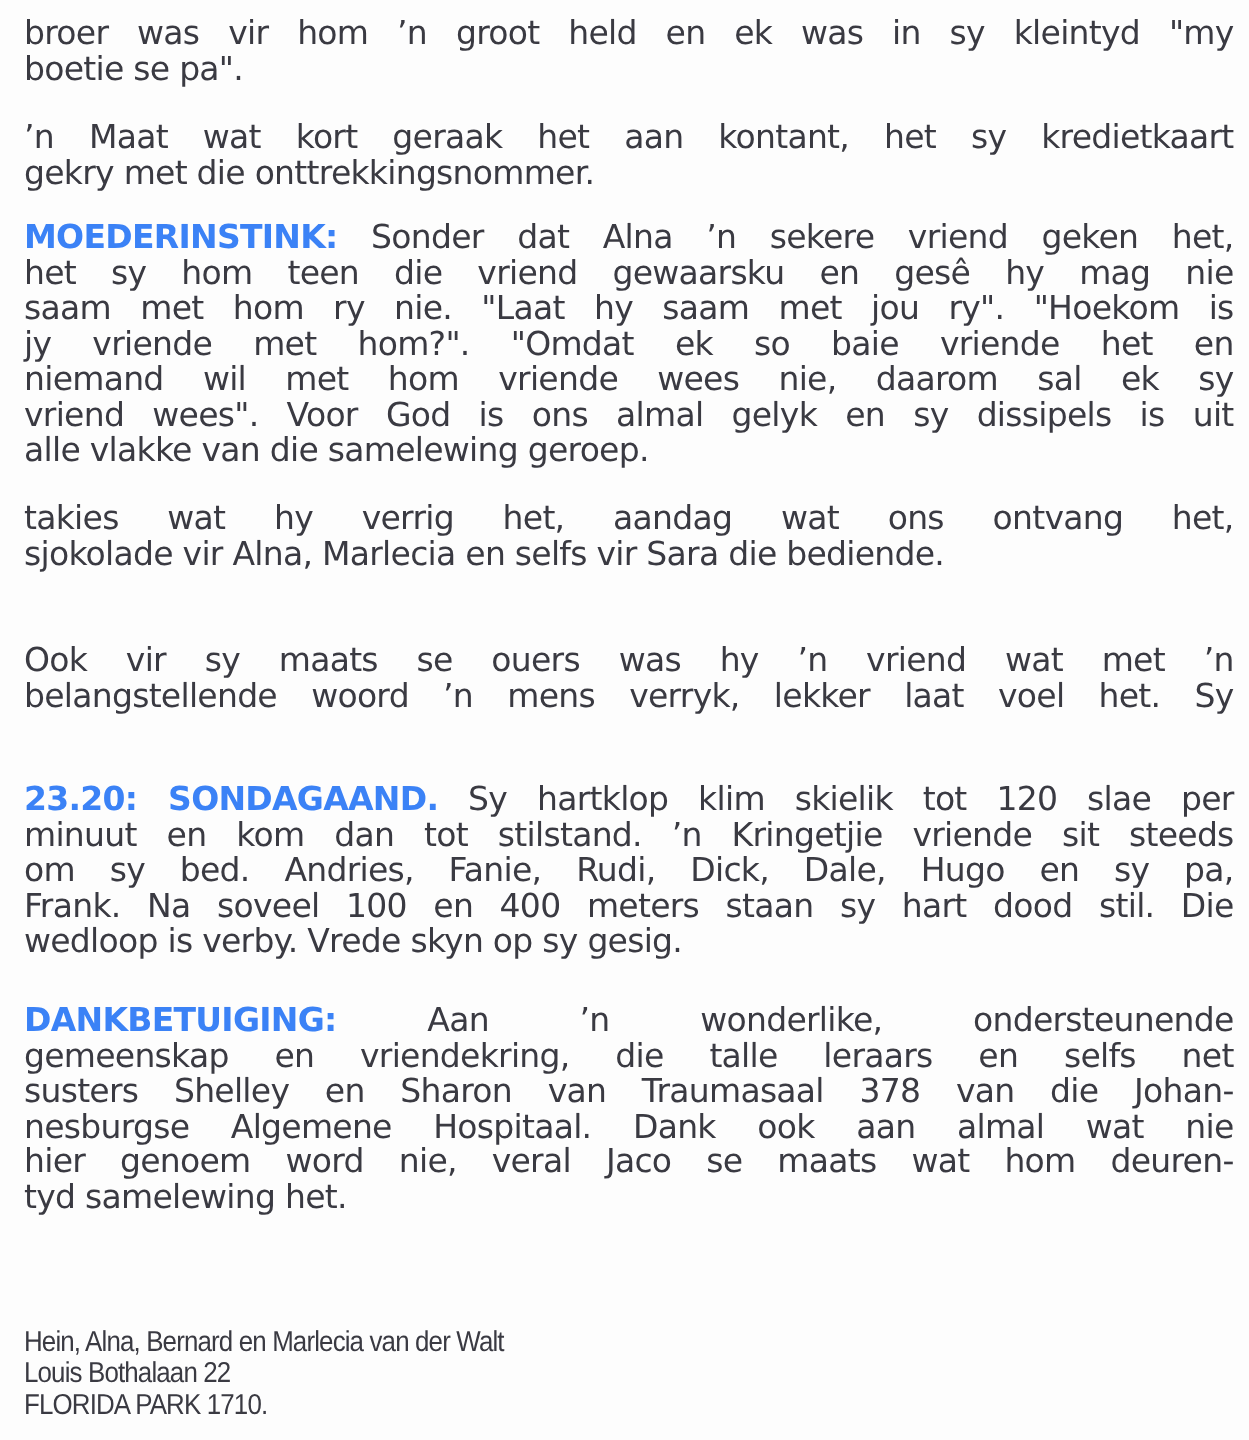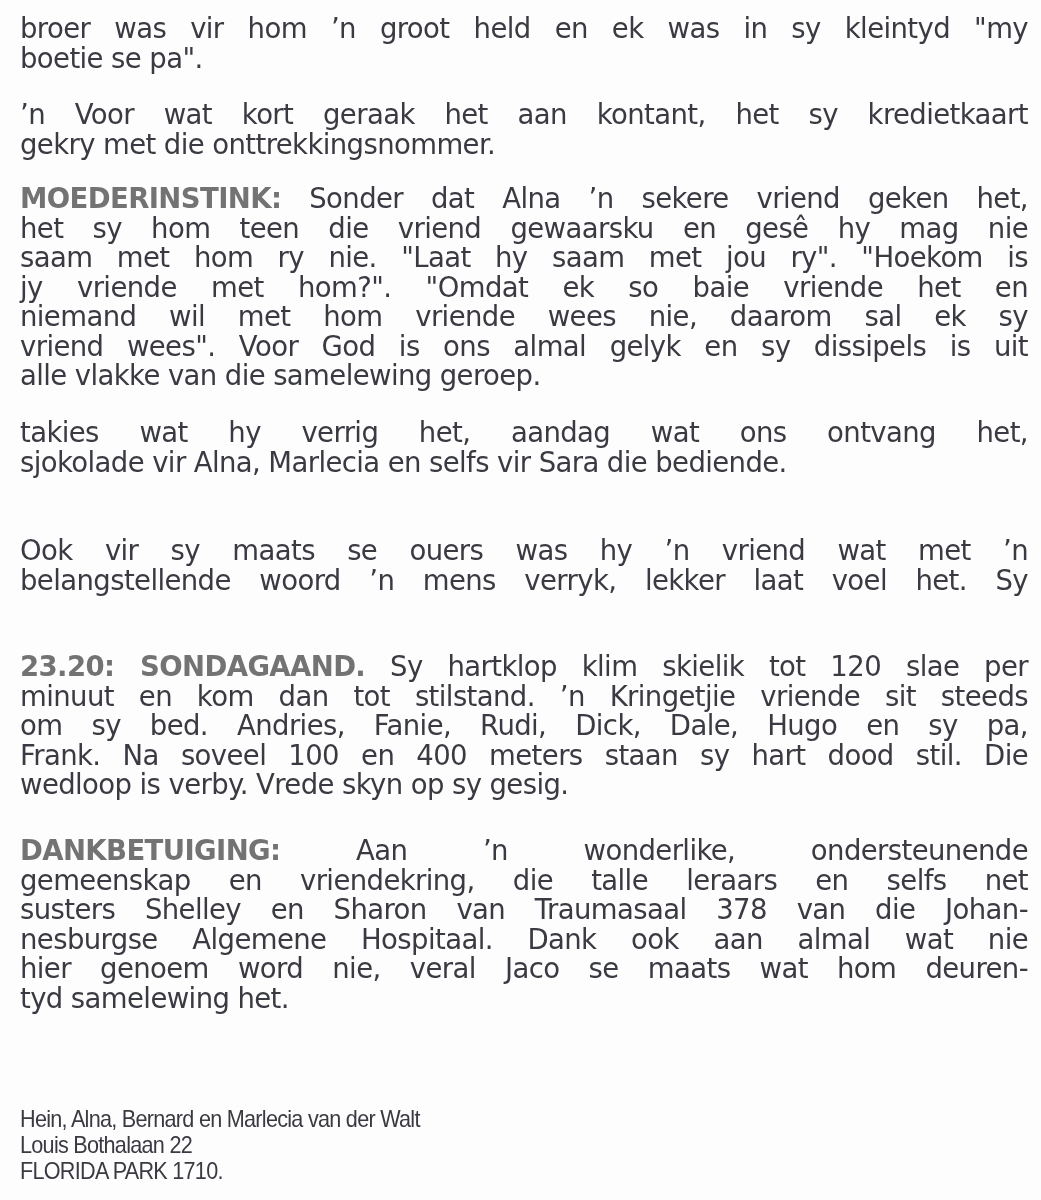--- a/index.html
+++ b/index.html
@@ -11,41 +11,41 @@
   }
   .page { position: relative; width: 1041px; height: 968px; }
   .para {
     position: absolute; left: 20px; width: 1008px;
     font-size: 27.5px; line-height: 29.5px;
     letter-spacing: -0.6px;
     text-align: justify;
   }
   .line { display: block; white-space: nowrap; text-align-last: justify; text-align: justify; }
   .line.last { text-align-last: left; }
-  .head { font-weight: bold; color: #737373; }
+  .head { font-weight: bold; color: #3b82f6; }
   .sig {
     position: absolute; left: 20px;
     font-family: "Liberation Sans", sans-serif;
     font-size: 24px; line-height: 26px; letter-spacing: -0.8px;
     transform: scaleX(0.9); transform-origin: left top;
   }
   .sig div { white-space: nowrap; }
 </style>
 </head>
 <body>
 
 <div class="page">
 
   <div class="para" style="top:14px">
     <span class="line">broer was vir hom ’n groot held en ek was in sy kleintyd "my</span>
     <span class="line last">boetie se pa".</span>
   </div>
 
   <div class="para" style="top:100px">
-    <span class="line">’n Voor wat kort geraak het aan kontant, het sy kredietkaart</span>
+    <span class="line">’n Maat wat kort geraak het aan kontant, het sy kredietkaart</span>
     <span class="line last">gekry met die onttrekkingsnommer.</span>
   </div>
 
   <div class="para" style="top:184px">
     <span class="line"><span class="head">MOEDERINSTINK:</span><span> Sonder dat Alna ’n sekere vriend geken het,</span></span>
     <span class="line">het sy hom teen die vriend gewaarsku en gesê hy mag nie</span>
     <span class="line">saam met hom ry nie. "Laat hy saam  met jou ry". "Hoekom is</span>
     <span class="line">jy vriende met hom?". "Omdat ek so baie vriende het en</span>
     <span class="line">niemand wil met hom vriende wees nie, daarom sal ek sy</span>
     <span class="line">vriend wees". Voor God is ons almal gelyk en sy dissipels is uit</span>

